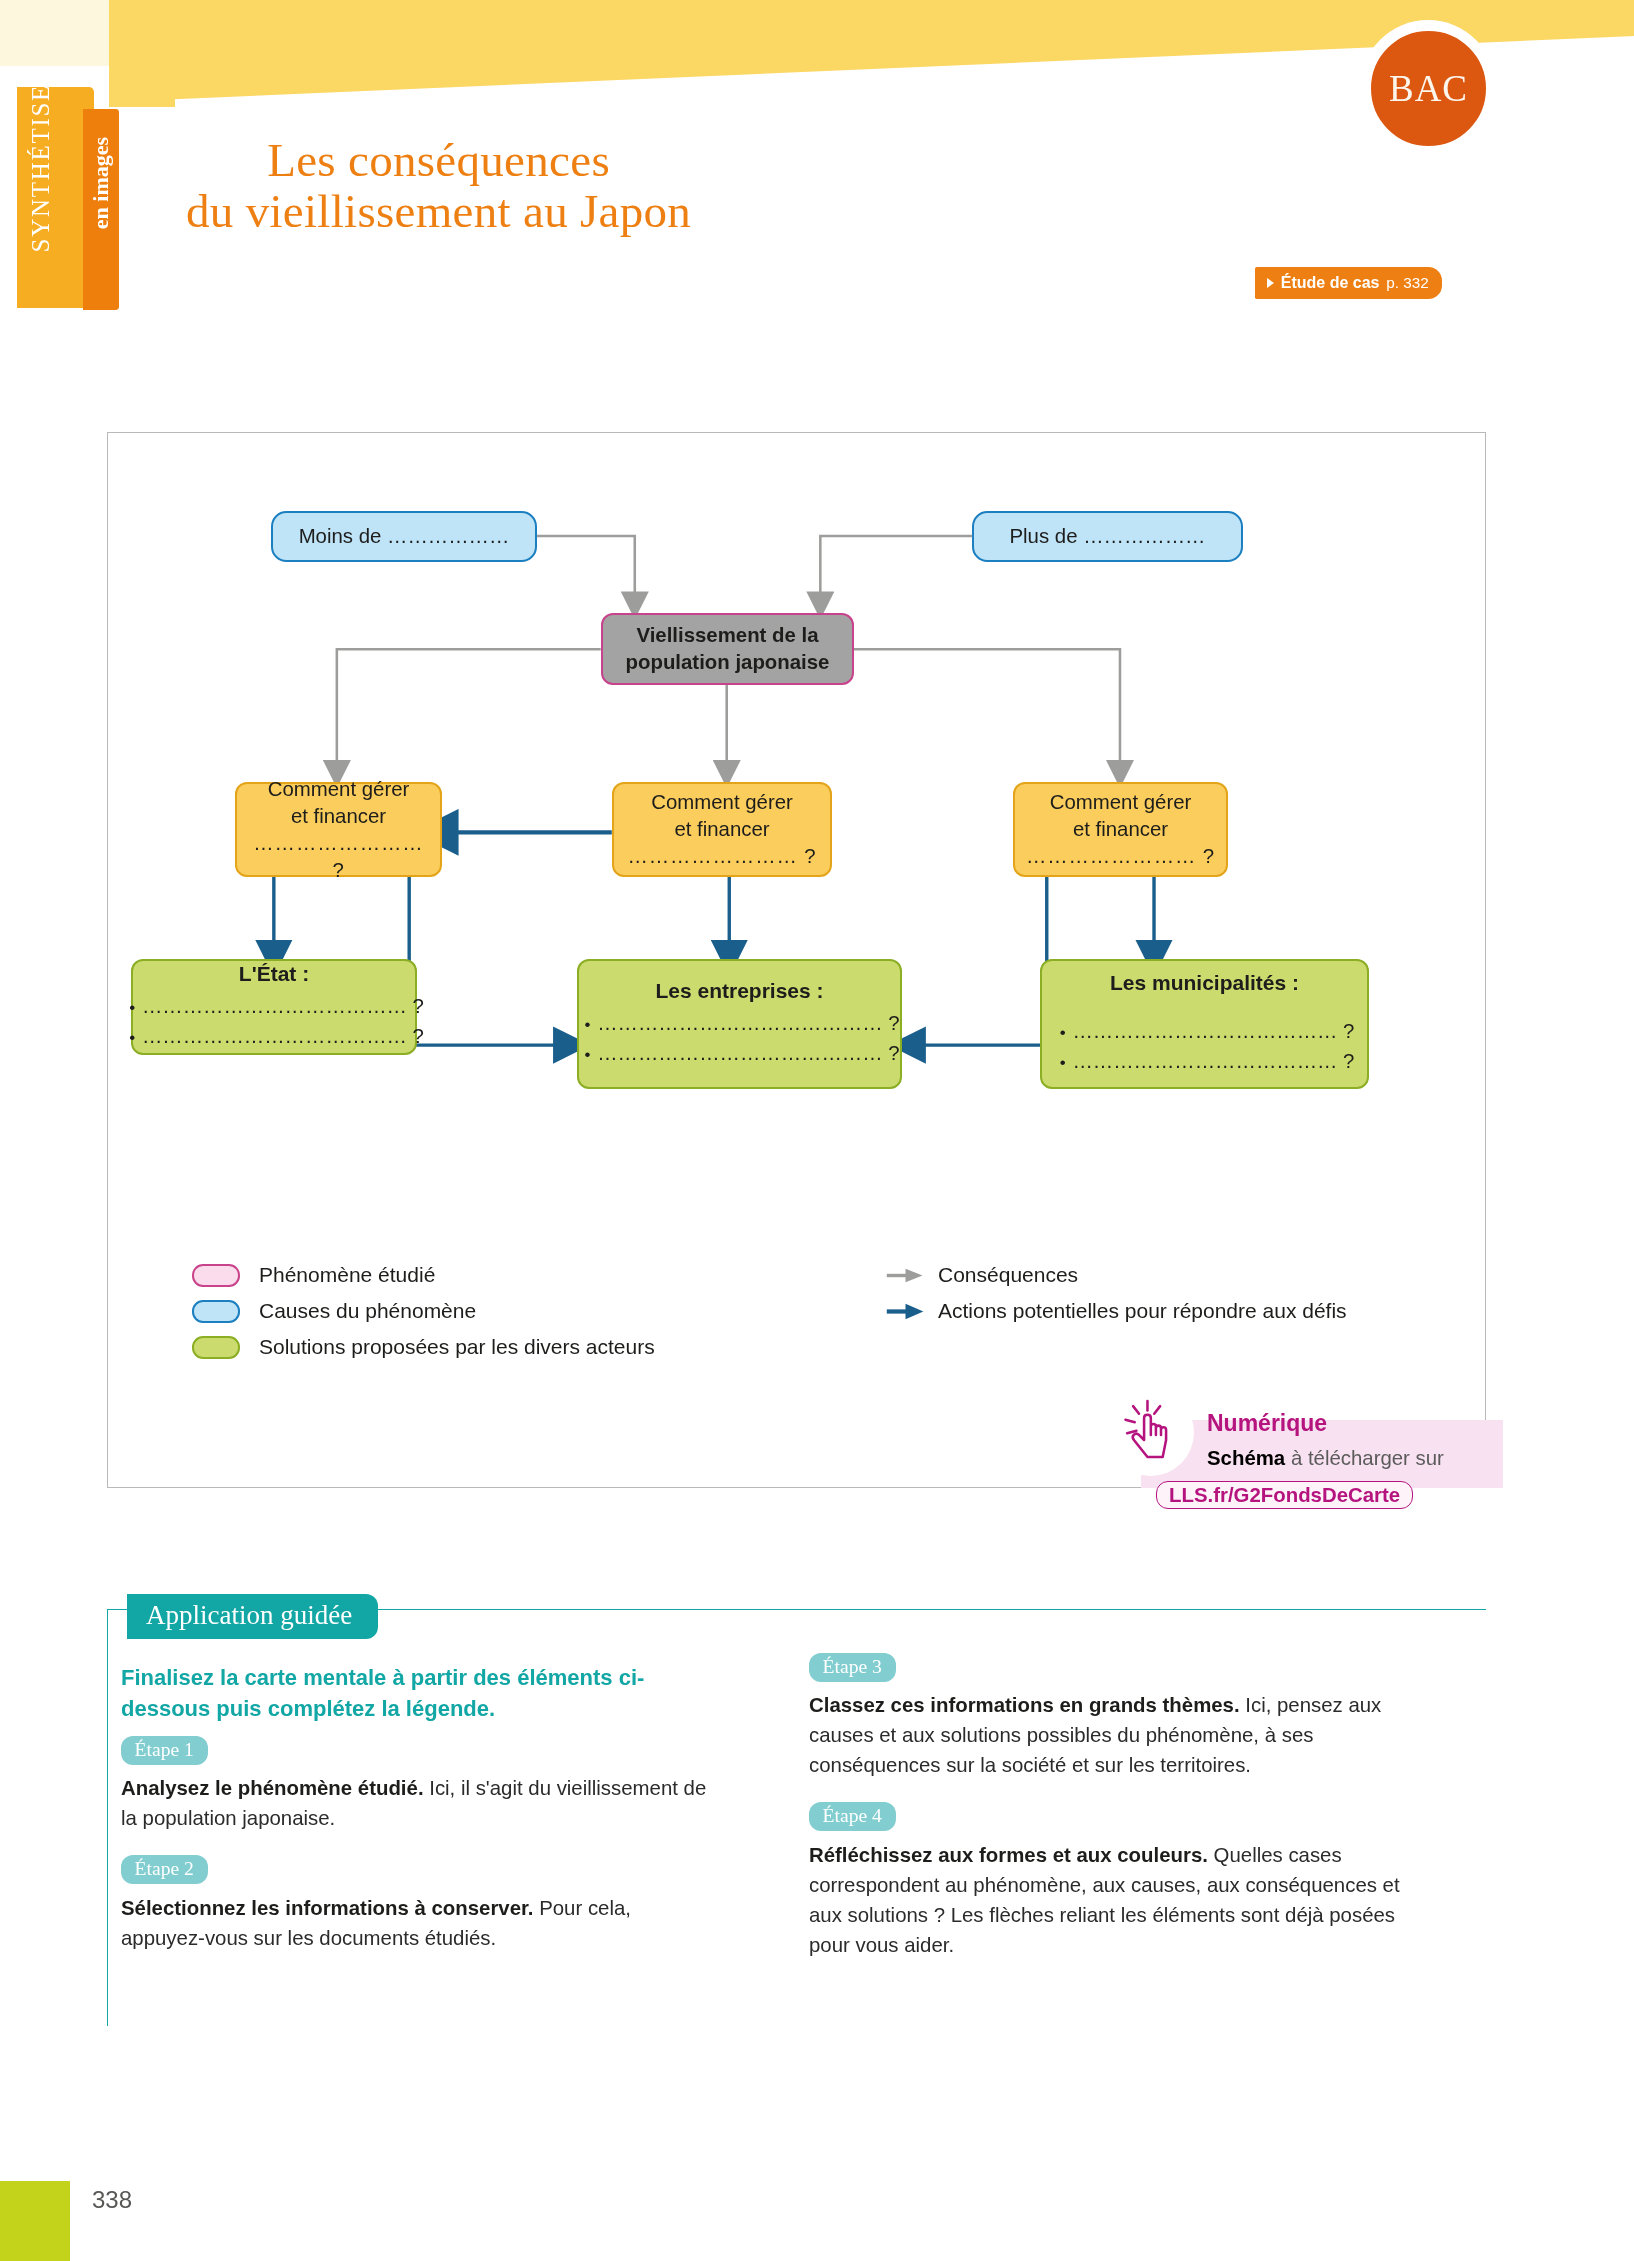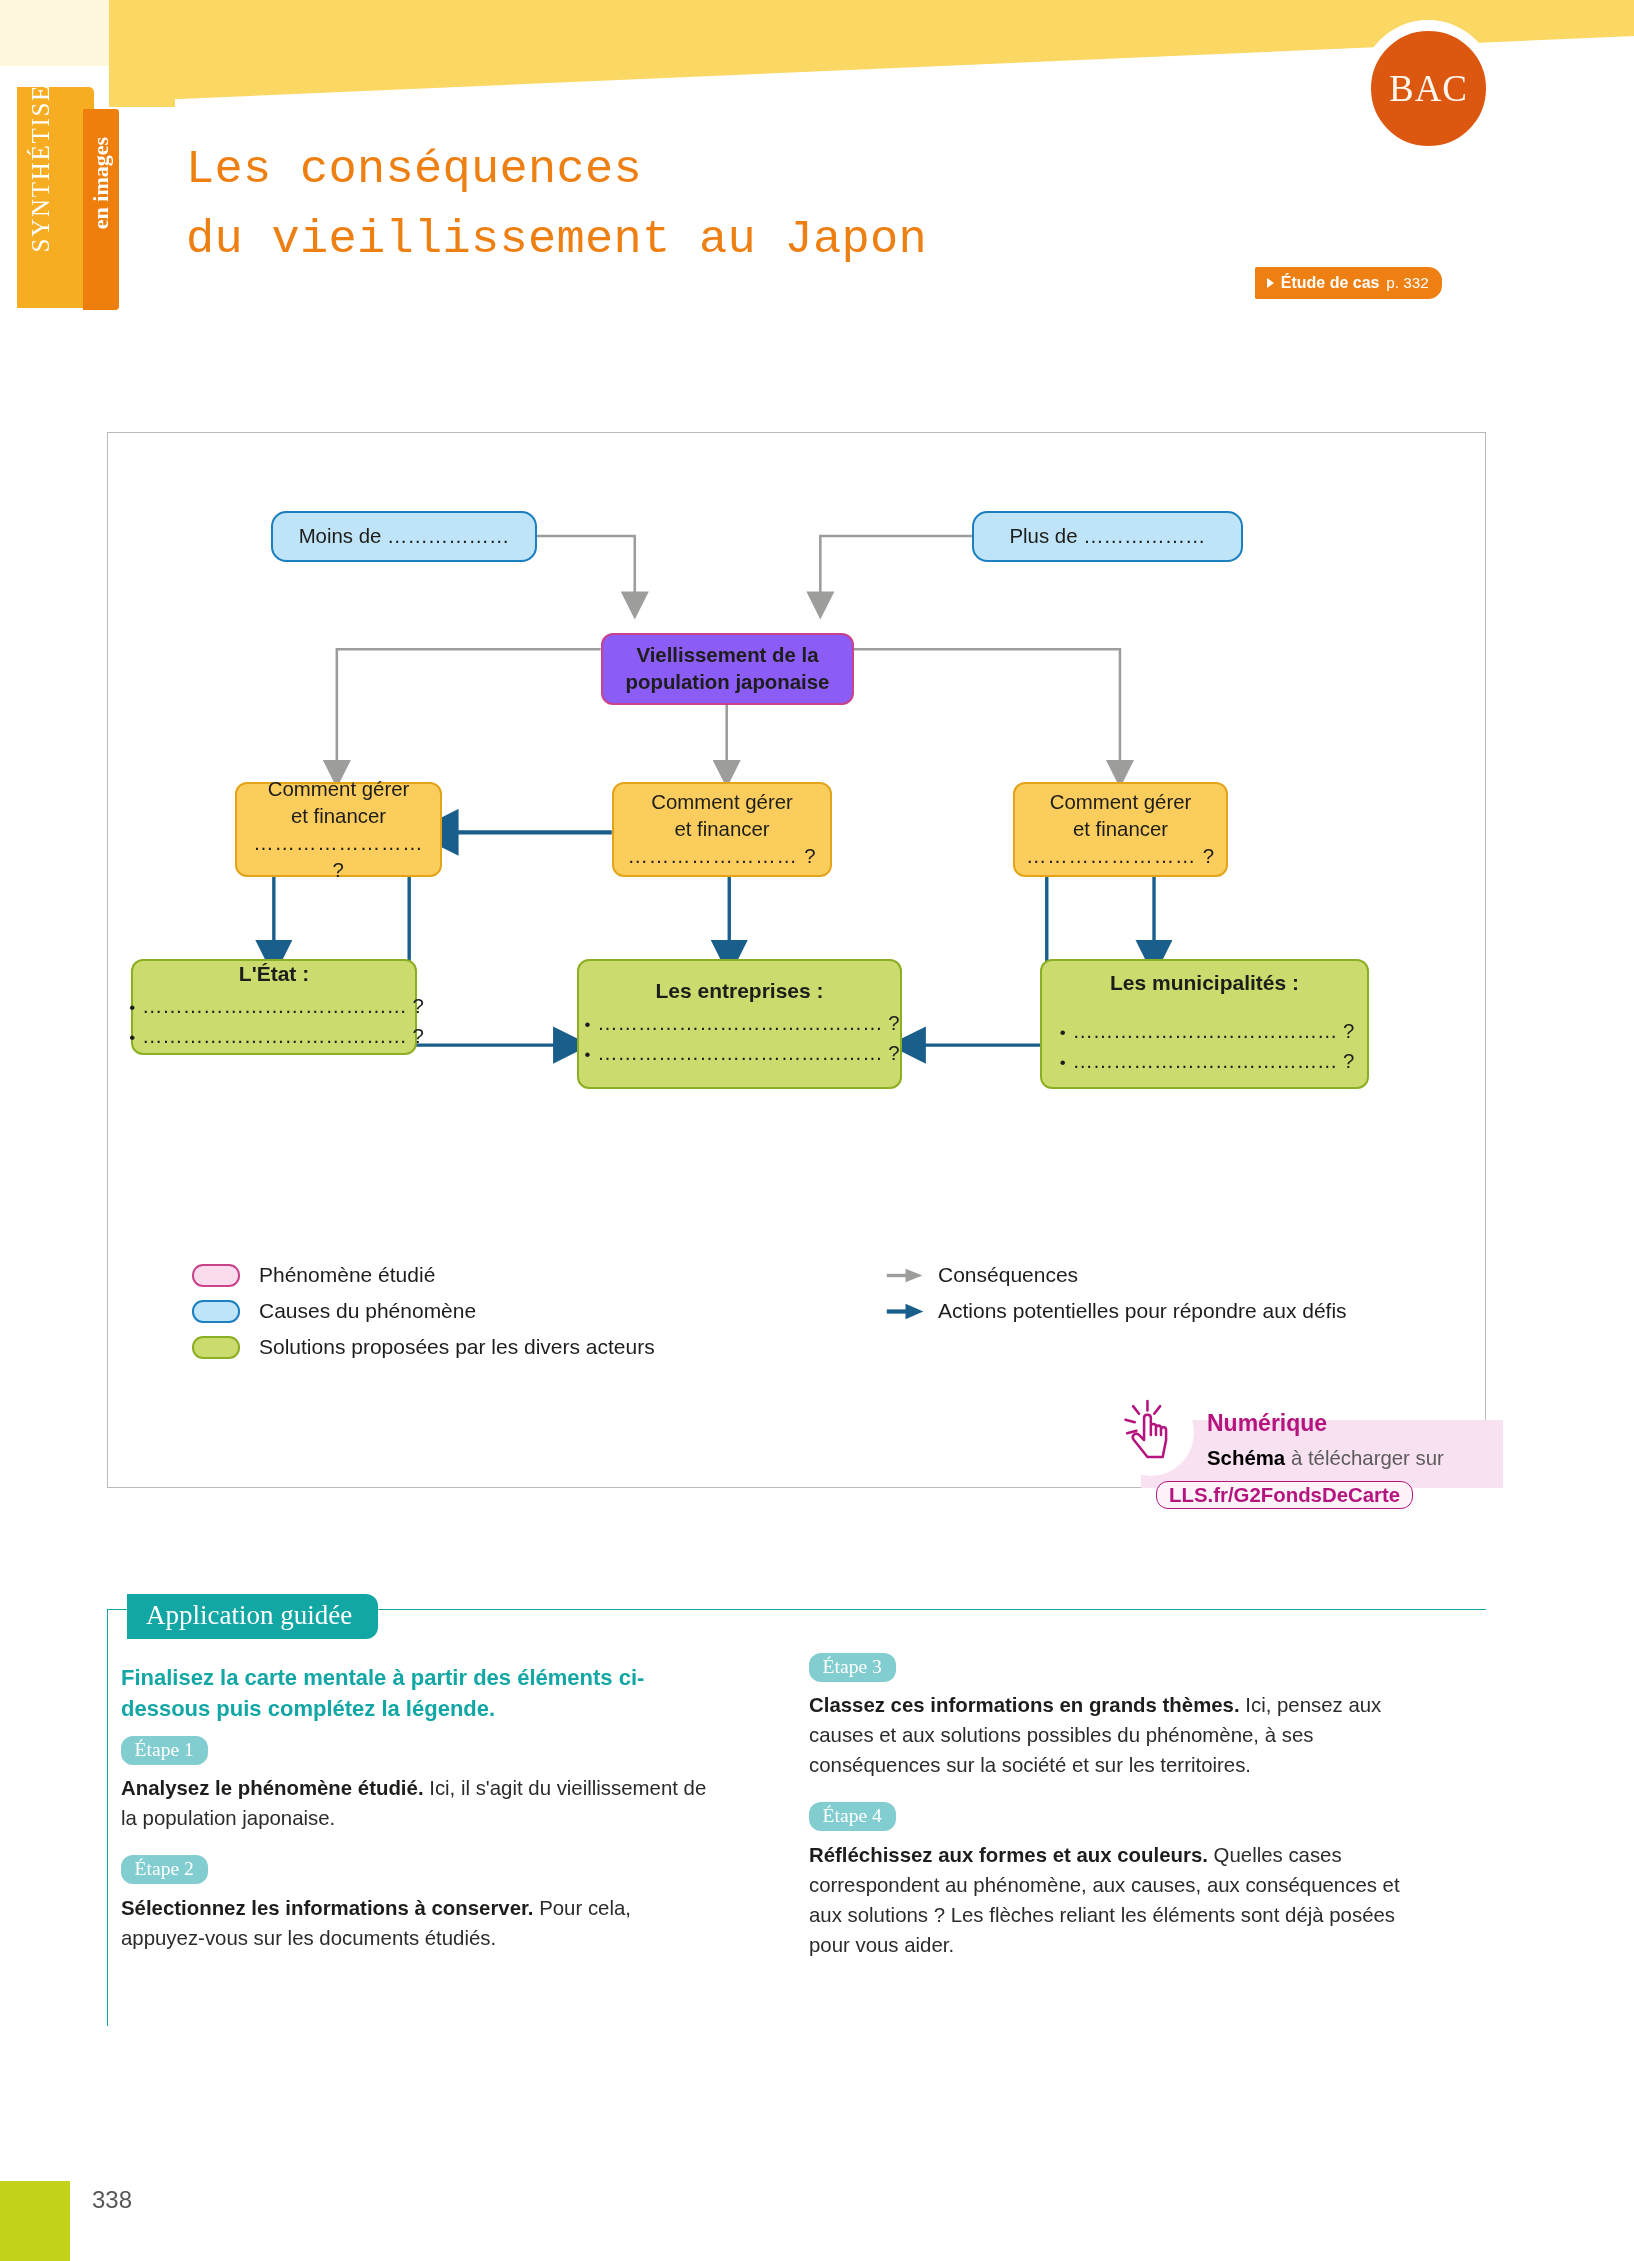--- a/index.html
+++ b/index.html
@@ -67,25 +67,26 @@
     font-family: "Liberation Serif", serif;
     font-size: 22px;
     font-weight: bold;
     text-align: center;
     white-space: nowrap;
   }
 
   .page-title {
     position: absolute; left: 186px; top: 135px;
     color: #ee8013;
-    font-family: Liberation Mono, monospace;
+    font-family: Liberation Serif, serif;
     font-size: 47px;
-    line-height: 70px;
+    line-height: 51px;
     letter-spacing: 0.3px;
     white-space: pre;
+    text-align: center;
   }
 
   
   .bac-ring {
     position: absolute; left: 1360px; top: 20.4px;
     width: 136px; height: 136px;
     border-radius: 50%;
     background: #ffffff;
   }
   .bac-circle {
@@ -143,24 +144,23 @@
     align-items: center; justify-content: center;
     text-align: center;
     color: #1d1d1b;
   }
   .node-blue {
     background: #bfe3f7;
     border: 2.6px solid #1b7fc0;
     border-radius: 15.3px;
   }
   .node-pink {
-    background: #8b5cf6;
+    background: #a3a3a3;
     border: 2.6px solid #c8438c;
     border-radius: 12px;
-    margin-top: 20px;
   }
   .node-yellow {
     background: #fbcd5c;
     border: 2.6px solid #e3a419;
     border-radius: 12px;
   }
   .node-green {
     background: #cbdb6e;
     border: 2.6px solid #8cae24;
     border-radius: 12px;

